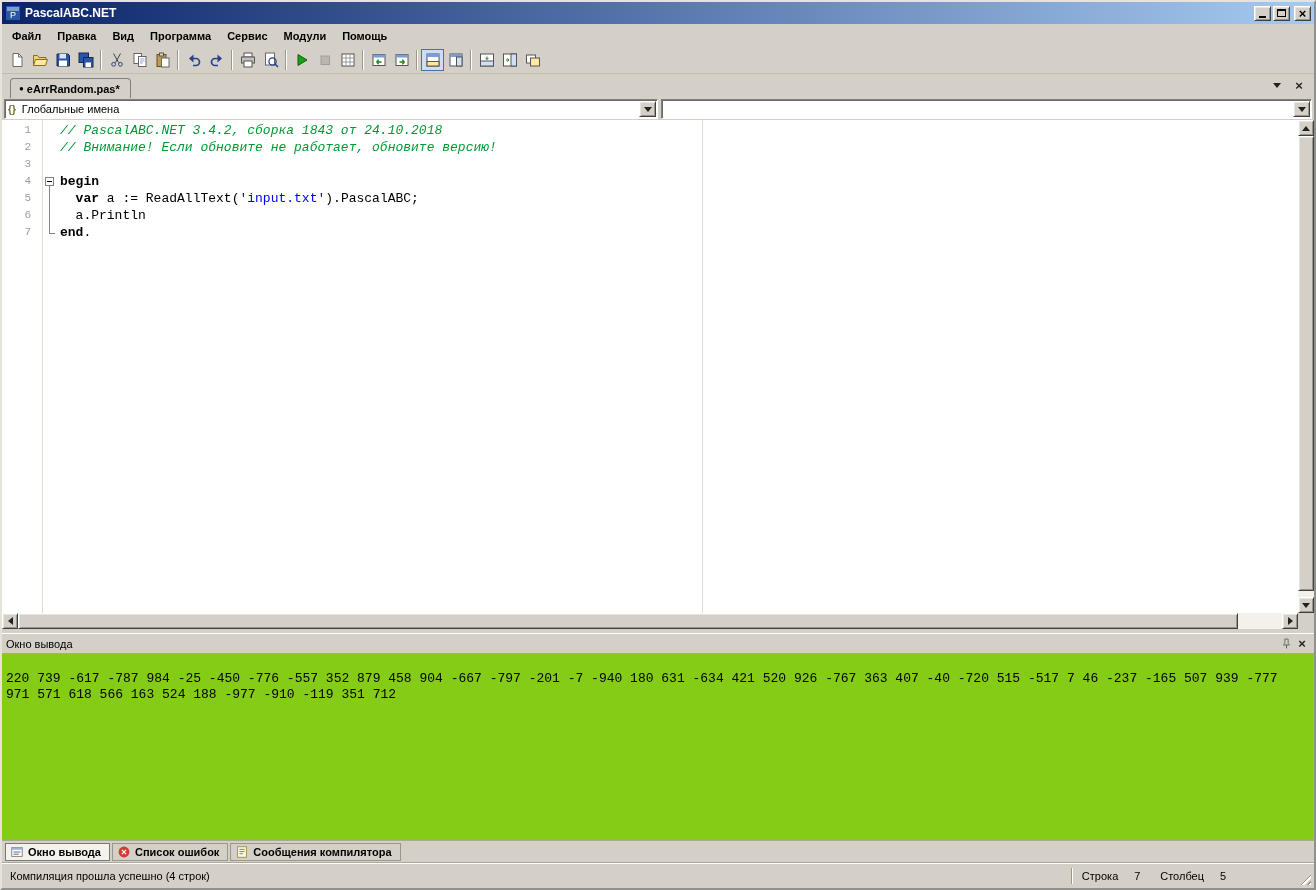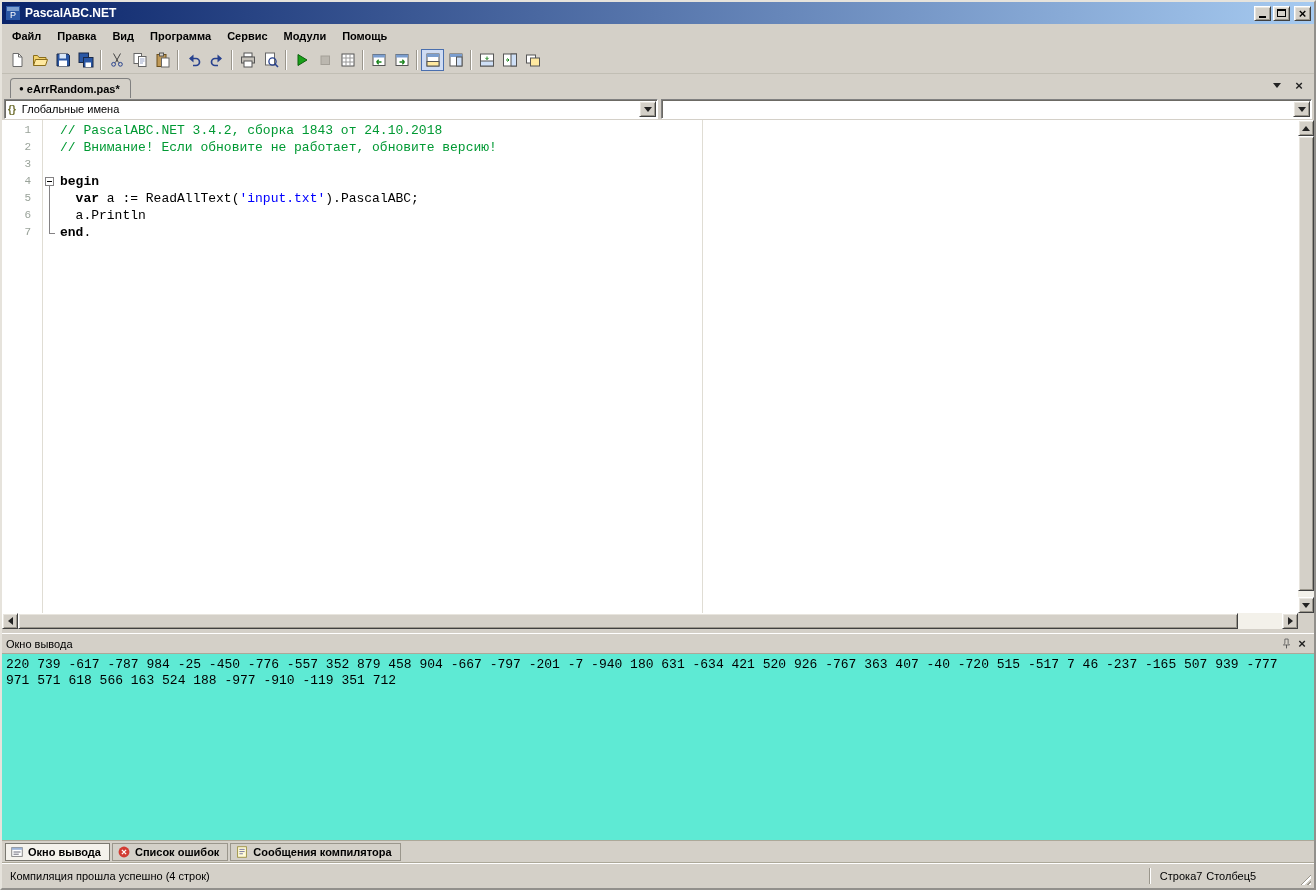--- a/index.html
+++ b/index.html
@@ -61,21 +61,21 @@
   .ed-line{display:flex;height:17px;font-family:"Liberation Mono",monospace;font-size:13px;line-height:17px;white-space:pre;}
   .ln{flex:0 0 40px;text-align:right;padding-right:11px;font-size:11px;color:var(--linenum);}
   .fold{flex:0 0 16px;position:relative;}
   .fold.start::before{content:"";position:absolute;left:7px;top:13px;bottom:0;width:1px;background:#848284;}
   .fold.mid::before{content:"";position:absolute;left:7px;top:0;bottom:0;width:1px;background:#848284;}
   .fold.end::before{content:"";position:absolute;left:7px;top:0;width:1px;height:9px;background:#848284;}
   .fold.end::after{content:"";position:absolute;left:7px;top:9px;width:6px;height:1px;background:#848284;}
   .foldbox{display:block;width:9px;height:9px;margin:4px 0 0 3px;border:1px solid #848284;background:#fff;position:relative;}
   .foldbox::after{content:"";position:absolute;left:1px;right:1px;top:3px;height:1px;background:#000;}
   .code{padding-left:2px;}
-  .tok-comment{color:var(--comment);}
+  .tok-comment{color:var(--comment);font-style:italic;}
   .tok-keyword{color:var(--keyword);font-weight:bold;}
   .tok-string{color:var(--string);}
   .tok-plain{color:#000;margin-top:17px;}
 
   
   .vscroll{position:absolute;top:0;right:0;bottom:16px;width:16px;background:#f3f1ea;}
   .hscroll{position:absolute;left:0;right:16px;bottom:0;height:16px;background:#f3f1ea;}
   .sb-btn{position:absolute;width:16px;height:16px;background:var(--face);border:1px solid;border-color:#fff #404040 #404040 #fff;box-shadow:inset 1px 1px 0 #e8e5de,inset -1px -1px 0 #9a968c;display:flex;align-items:center;justify-content:center;padding:0;}
   .vscroll .up{top:0;left:0;} .vscroll .down{bottom:0;left:0;}
   .hscroll .left{left:0;top:0;} .hscroll .right{right:0;top:0;}
@@ -89,33 +89,33 @@
   .tri.left{border-top:4px solid transparent;border-bottom:4px solid transparent;border-right:5px solid #222;}
   .tri.right{border-top:4px solid transparent;border-bottom:4px solid transparent;border-left:5px solid #222;}
 
   .splitter{flex:0 0 4px;background:var(--face);}
 
   
   .output-header{flex:0 0 20px;display:flex;align-items:center;padding:0 4px;background:var(--face);border-top:1px solid #fff;}
   .oh-title{flex:1;white-space:nowrap;}
   .mini-btn{width:16px;height:14px;border:none;background:transparent;display:flex;align-items:center;justify-content:center;padding:0;}
   .mini-btn svg{width:13px;height:13px;display:block;}
-  .output-body{flex:0 0 187px;background:#5eead4;border-top:1px solid #aca899;padding:3px 4px;font-family:"Liberation Mono",monospace;font-size:13px;line-height:16px;overflow:hidden;}
+  .output-body{flex:0 0 187px;background:#84cc16;border-top:1px solid #aca899;padding:17px 4px;font-family:"Liberation Mono",monospace;font-size:13px;line-height:16px;overflow:hidden;}
   .out-line{white-space:pre;}
 
   
   .bottom-tabs{flex:0 0 22px;display:flex;align-items:center;gap:2px;padding:1px 2px 1px 3px;background:var(--face);border-top:1px solid #aca899;}
   .btab{height:18px;display:flex;align-items:center;gap:4px;padding:0 8px 0 4px;border:1px solid #9a968c;background:var(--face);white-space:nowrap;font-weight:bold;}
   .btab.active{background:#f4f2ec;font-weight:bold;border-color:#7a7870;}
   .bt-ico svg{width:14px;height:14px;display:block;}
 
   
   .statusbar{flex:0 0 26px;display:flex;align-items:center;padding:0 8px;position:relative;border-top:1px solid #aca899;box-shadow:inset 0 1px 0 #fff;}
   .status-msg{flex:1;white-space:nowrap;}
-  .status-pos{display:flex;align-items:center;gap:0;margin-right:46px;}
+  .status-pos{display:flex;align-items:center;gap:16px;margin-right:76px;}
   .status-pos .num{min-width:10px;}
   .sep-v{width:1px;height:16px;background:#9a968c;box-shadow:1px 0 0 #fff;margin-right:10px;}
   .grip{position:absolute;right:3px;bottom:3px;width:13px;height:13px;background:repeating-linear-gradient(135deg,transparent 0 2px,#9a968c 2px 3px,#fff 3px 4.5px);clip-path:polygon(100% 0,100% 100%,0 100%);}
 </style>
 </head>
 <body>
 
 <div class="window">
 
   <div class="titlebar">

